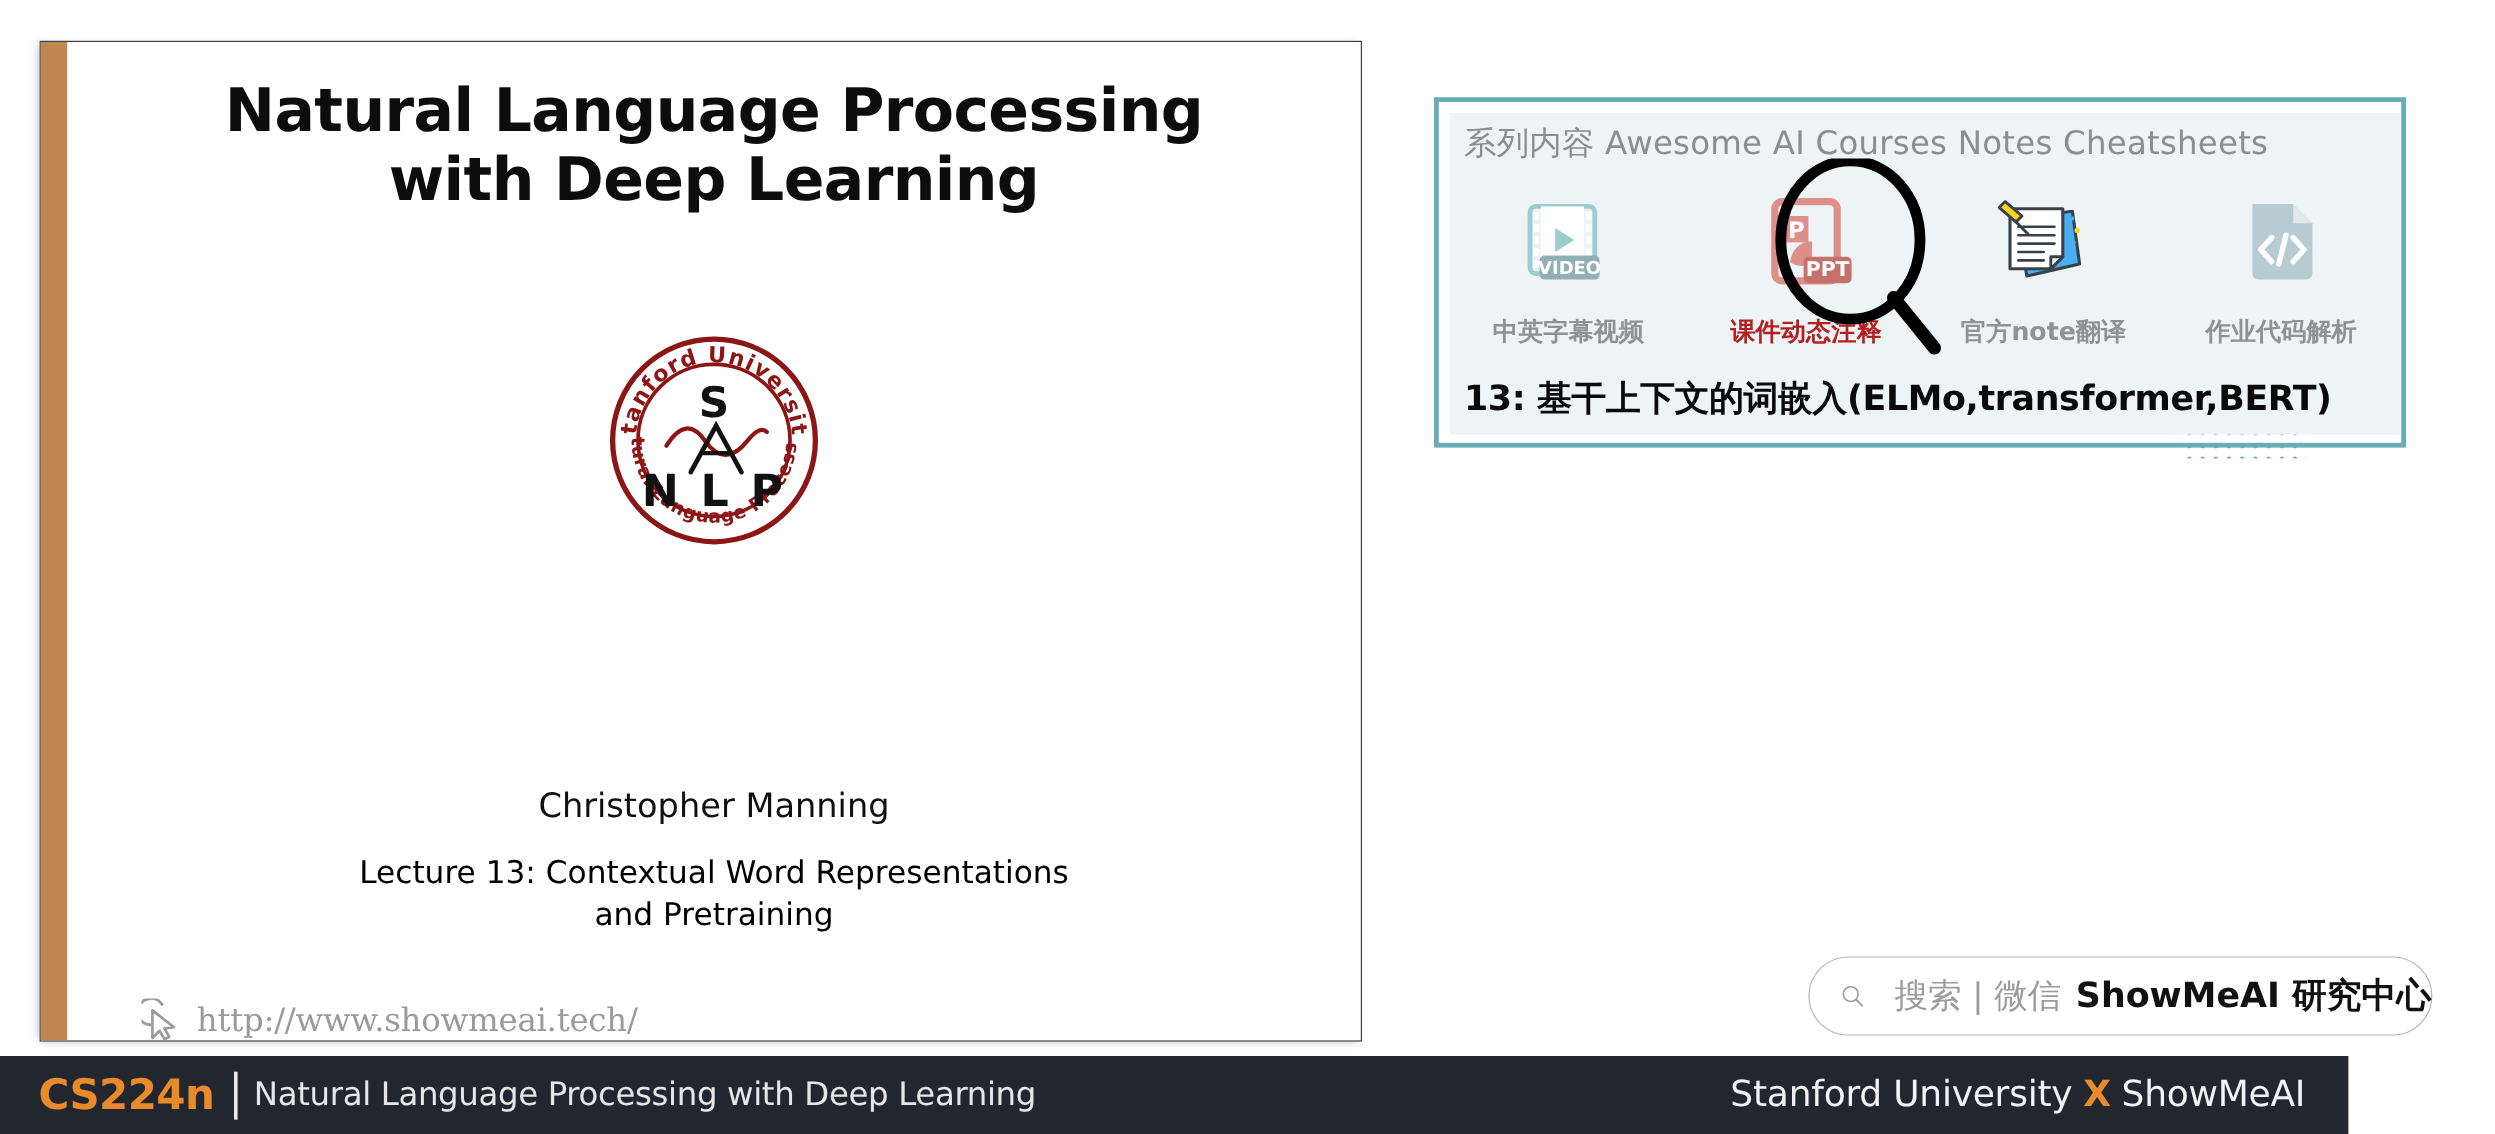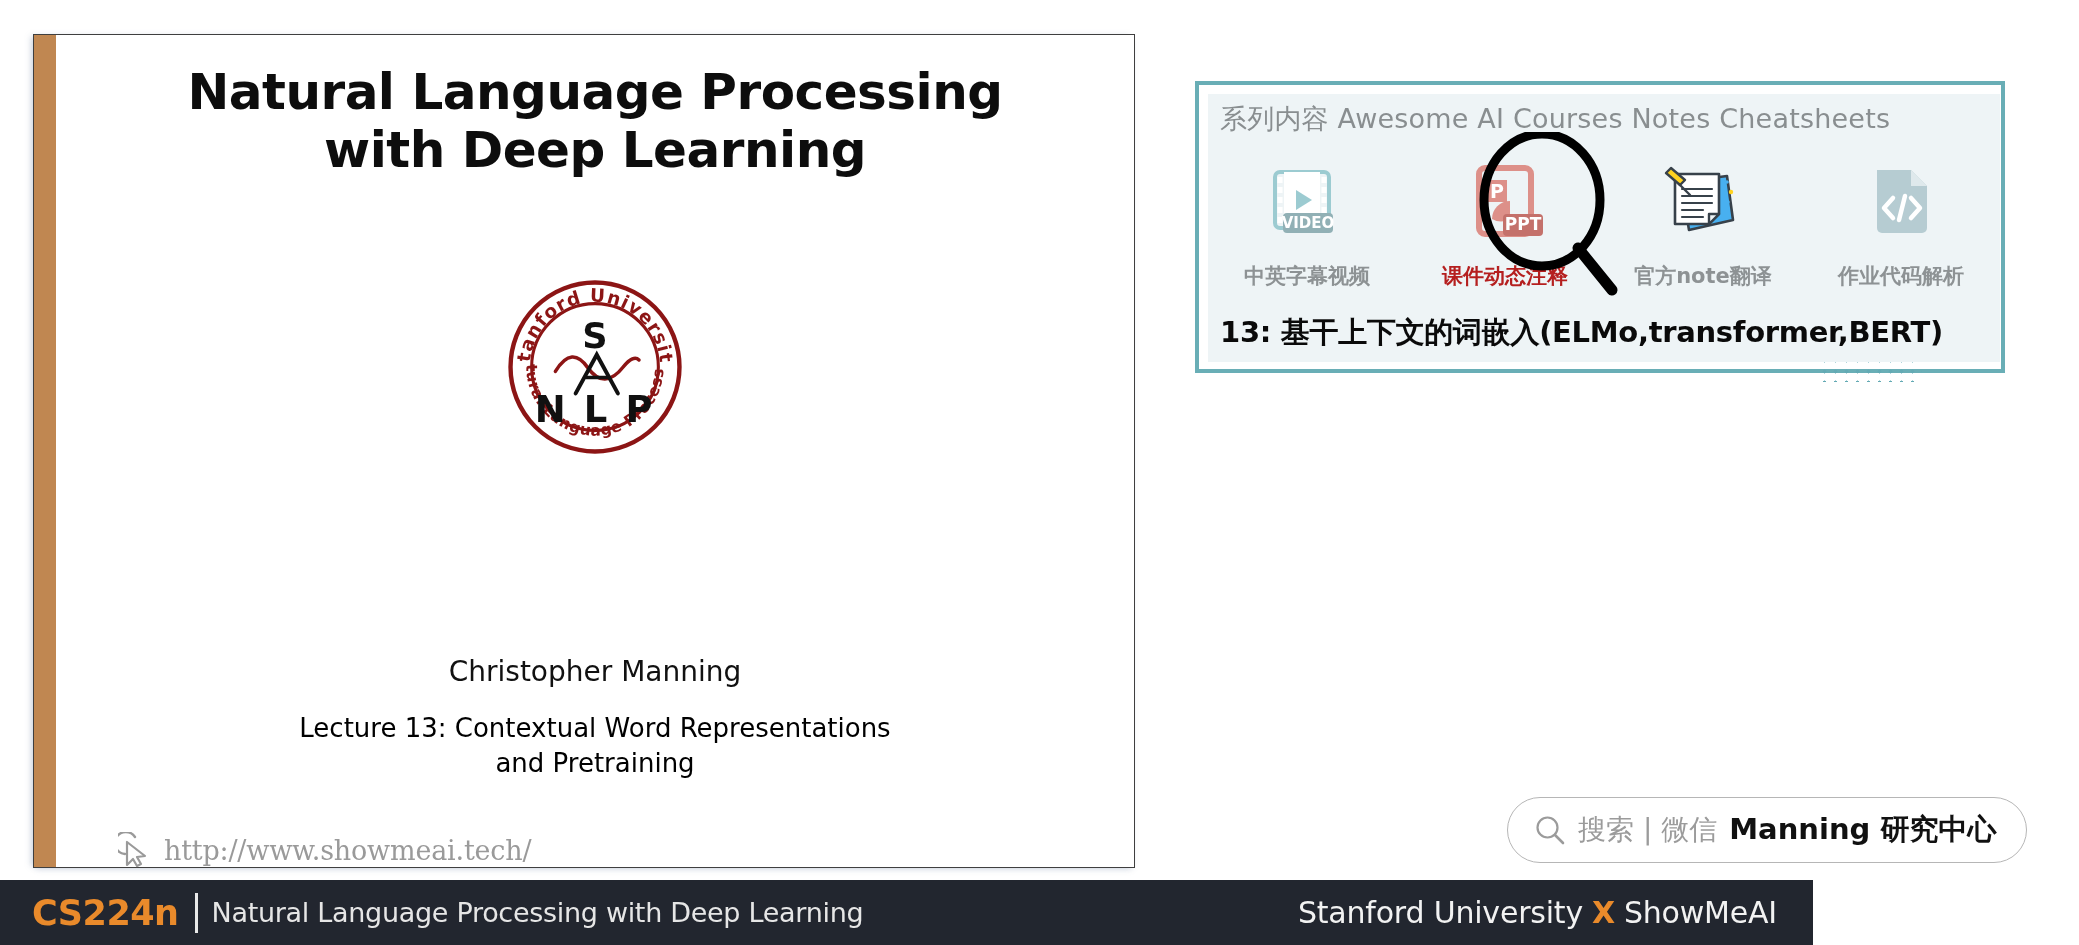--- a/index.html
+++ b/index.html
@@ -190,37 +190,37 @@
     box-sizing: border-box;
     background: #ffffff;
     display: flex;
     align-items: center;
     padding-left: 26px;
   }
   #search-placeholder {
     font-family: "DejaVu Sans", sans-serif;
     font-size: 28px;
     color: #9b9b9b;
-    margin-left: 12px;
+    margin-left: 25px;
     white-space: nowrap;
   }
   #search-brand {
     font-family: "DejaVu Sans", sans-serif;
     font-weight: bold;
     font-size: 29px;
     color: #111111;
     margin-left: 12px;
     white-space: nowrap;
   }
 
   
   #footer-bar {
     position: absolute;
     left: 0; top: 880px;
-    width: 1813px; height: 65px;
+    width: 1957px; height: 65px;
     background: #22262f;
   }
   #footer-left {
     position: absolute;
     left: 32px; top: 0;
     height: 65px;
     display: flex;
     align-items: center;
   }
   #footer-course {
@@ -415,21 +415,21 @@
   </div>
 
 </div>
 
 <div id="search-pill">
   <svg width="32" height="32" viewBox="0 0 32 32">
     <circle cx="13.5" cy="13.5" r="10" fill="none" stroke="#9b9b9b" stroke-width="2.2"></circle>
     <line x1="21" y1="21" x2="29" y2="29" stroke="#9b9b9b" stroke-width="2.6" stroke-linecap="round"></line>
   </svg>
   <span id="search-placeholder">搜索 | 微信</span>
-  <span id="search-brand">Manning 研究中心</span>
+  <span id="search-brand">ShowMeAI 研究中心</span>
 </div>
 
 <div id="footer-bar">
   <div id="footer-left">
     <span id="footer-course">CS224n</span>
     <span id="footer-divider"></span>
     <span id="footer-subtitle">Natural Language Processing with Deep Learning</span>
   </div>
   <div id="footer-right">
     <span>Stanford University</span>

